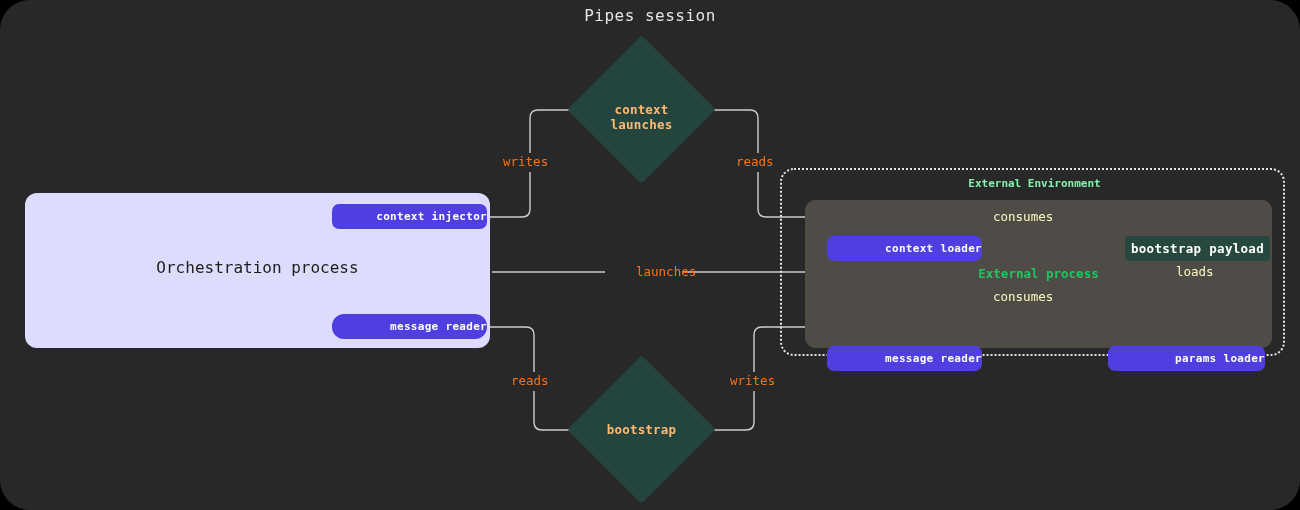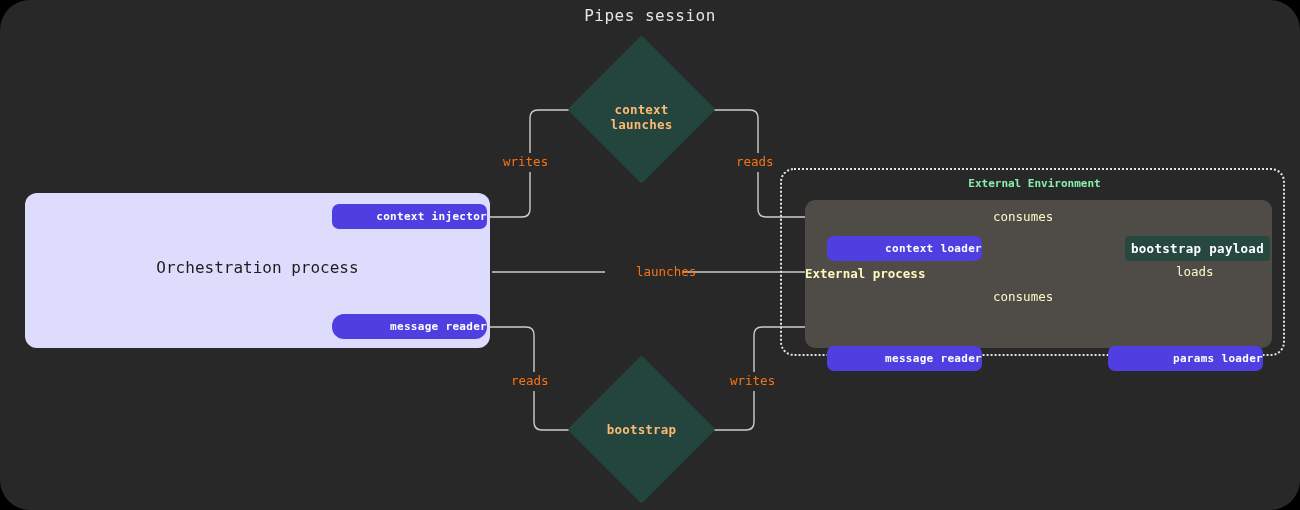--- a/index.html
+++ b/index.html
@@ -25,22 +25,22 @@
        height:25px;line-height:25px;text-align:right;
        font-size:11px;font-weight:bold;color:#fff;letter-spacing:.3px;}
 
   
   #extenv{position:absolute;left:780px;top:168px;width:505px;height:188px;
           border:2px dotted #e4e4e4;border-radius:14px;box-sizing:border-box;}
   #extenv-label{position:absolute;left:0;top:7px;width:505px;text-align:center;
                 font-size:11px;font-weight:bold;color:#86efac;}
   #extproc{position:absolute;left:23px;top:30px;width:467px;height:148px;
            background:#4f4b46;border-radius:10px;}
-  #extproc-label{position:absolute;left:0;top:66px;width:467px;
-                 font-size:12.5px;font-weight:bold;color:#fef9c3;}
+  #extproc-label{position:absolute;left:0;top:66px;width:467px;text-align:center;
+                 font-size:12.5px;font-weight:bold;color:#22c55e;}
 
   .teal-box{position:absolute;background:#27483f;border-radius:4px;
             height:25px;line-height:25px;text-align:center;
             font-size:12.5px;font-weight:bold;color:#fff;letter-spacing:.3px;}
 
   
   .diamond{position:absolute;width:105px;height:105px;background:#24453e;
            transform:rotate(45deg);border-radius:3px;}
   .dlabel{position:absolute;text-align:center;font-size:12.5px;font-weight:bold;
           color:#fdba74;line-height:15px;letter-spacing:.2px;}
@@ -97,21 +97,21 @@
 
     <div id="extproc">
       <div id="extproc-label">External process</div>
 
       <div class="btn" style="left:22px;top:36px;width:155px;">context loader</div>
 
       <div class="teal-box" style="left:320px;top:36px;width:145px;">bootstrap payload</div>
 
       <div class="btn" style="left:22px;top:146px;width:155px;">message reader</div>
 
-      <div class="btn" style="left:303px;top:146px;width:155px;">params loader</div>
+      <div class="btn" style="left:303px;top:146px;width:125px;padding-left:32px;">params loader</div>
     </div>
   </div>
 
   <div class="diamond" style="left:589px;top:57px;"></div>
   <div class="dlabel" style="left:589px;top:102px;width:105px;">
     <div>context</div>
     <div>launches</div>
   </div>
 
   <div class="diamond" style="left:589px;top:377px;"></div>

